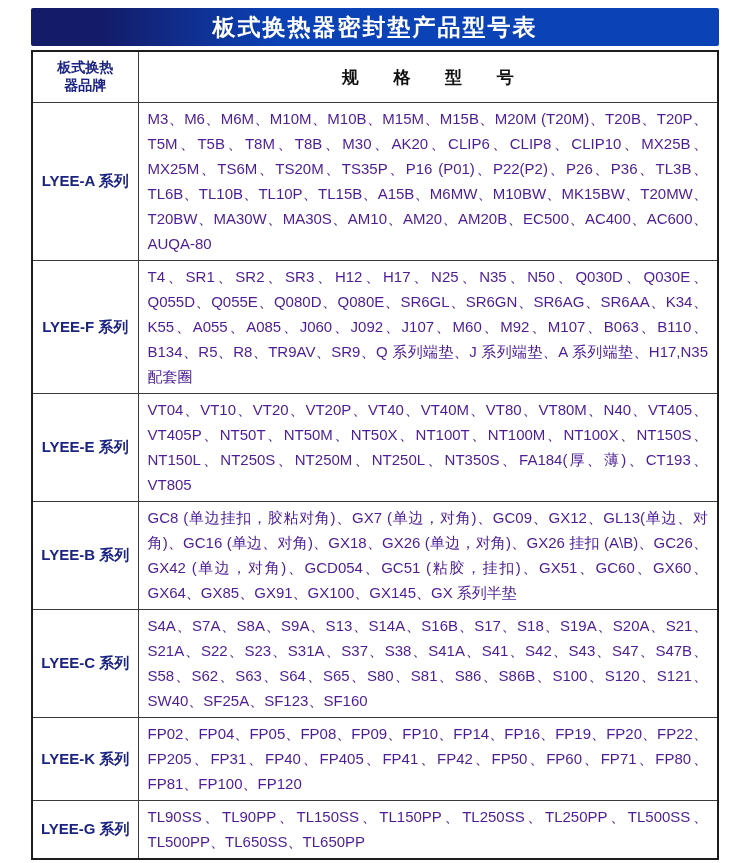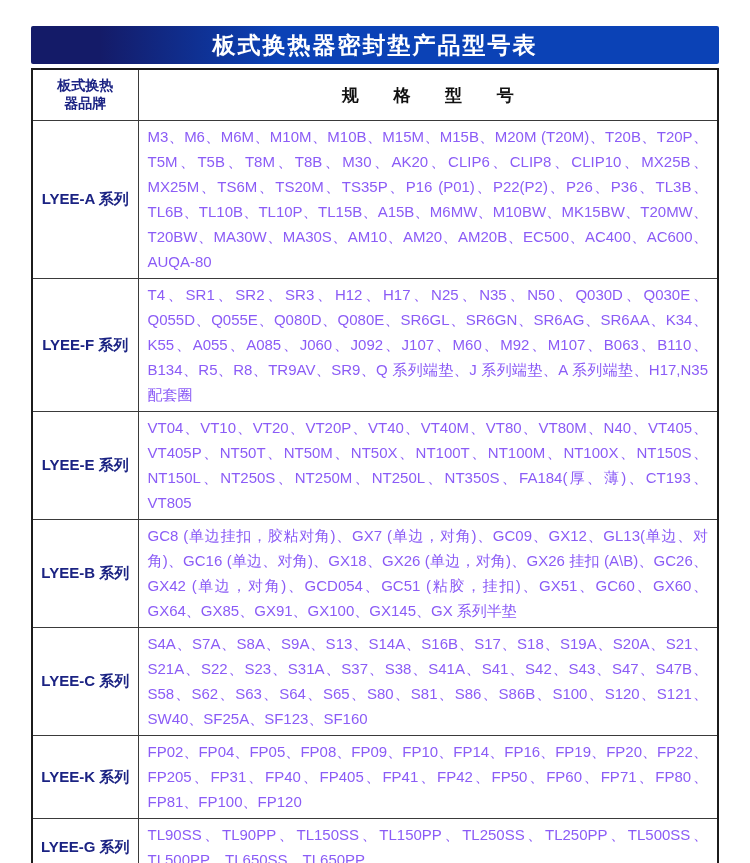--- a/index.html
+++ b/index.html
@@ -17,21 +17,20 @@
   .title-bar {
     height: 38px;
     line-height: 38px;
     background: linear-gradient(90deg, #141b68 0%, #141b68 10%, #0b42b6 36%, #0b42b6 100%);
     color: #ffffff;
     font-size: 23px;
     font-weight: bold;
     text-align: center;
     letter-spacing: 2px;
     border-radius: 2px;
-    margin-top: 18px;
   }
   table.model-table {
     margin-top: 4px;
     width: 100%;
     border-collapse: collapse;
     table-layout: fixed;
     border: 2px solid #1c1c1c;
   }
   table.model-table th, table.model-table td {
     border: 1px solid #3a3a3a;
@@ -58,21 +57,21 @@
   }
   td.series {
     font-size: 15px;
     font-weight: bold;
     color: #1b2383;
     text-align: center;
     padding: 2px 2px;
   }
   td.models {
     font-size: 15px;
-    color: #8b5cf6;
+    color: #4c1d95;
     line-height: 25px;
     padding: 3px 9px 4px 9px;
     text-align: justify;
   }
 </style>
 </head>
 <body>
 
 <div class="card">
   <div class="title-bar">板式换热器密封垫产品型号表</div>

